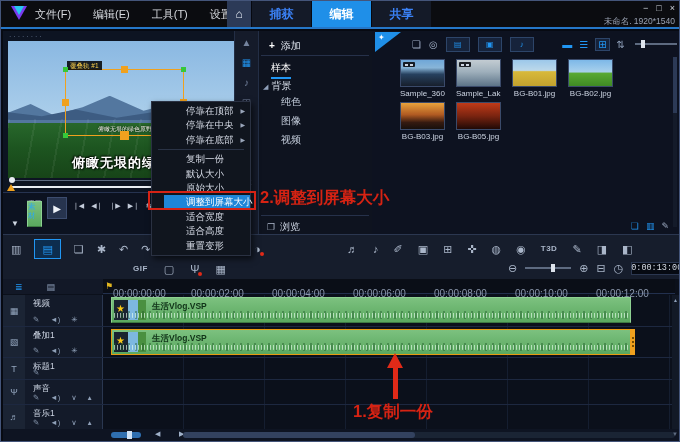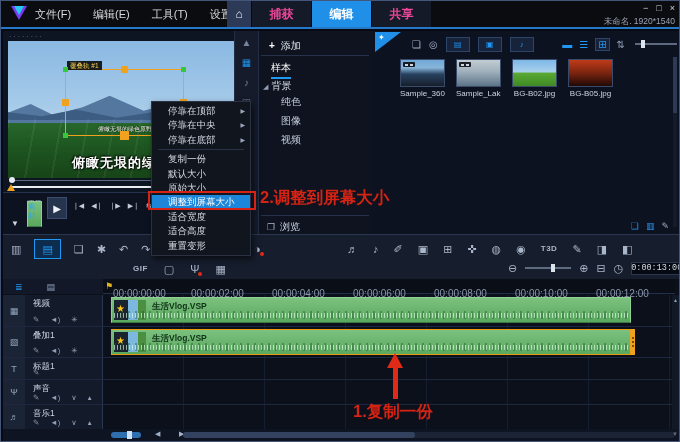--- a/index.html
+++ b/index.html
@@ -8,21 +8,21 @@
 
   
   #titlebar { position:absolute; left:0; top:0; width:680px; height:28px; background:#0b0c10; border-bottom:2px solid #2577c8; }
   #logo { position:absolute; left:10px; top:5px; width:16px; height:15px; }
   #logo .t1 { position:absolute; left:0; top:0; width:0; height:0; border-left:8px solid transparent; border-right:8px solid transparent; border-top:14px solid #7a3bf0; }
   #logo .t2 { position:absolute; left:3px; top:0; width:0; height:0; border-left:5px solid transparent; border-right:5px solid transparent; border-top:9px solid #27c8f0; }
   #menu-bar { position:absolute; left:34px; top:0; height:26px; display:flex; align-items:center; gap:22px; }
   .menu-item { color:#d6d9de; font-size:11px; cursor:default; }
   #tab-row { position:absolute; left:226px; top:0; height:26px; display:flex; }
   .home-tab { width:24px; height:26px; background:#2c3a57; color:#e8edf5; font-size:12px; display:flex; align-items:center; justify-content:center; }
-  .top-tab { width:60px; height:26px; display:flex; align-items:center; justify-content:center; color:#ec4899; font-size:12px; font-weight:bold; background:#141a28; border-left:1px solid #060810; }
+  .top-tab { width:60px; height:26px; display:flex; align-items:center; justify-content:center; color:#3b82f6; font-size:12px; font-weight:bold; background:#141a28; border-left:1px solid #060810; }
   .top-tab.active { background:#1f8fe8; color:#fff; }
   #win-controls { position:absolute; right:6px; top:2px; display:flex; gap:8px; }
   #win-controls span { color:#cfd4dc; font-size:9px; line-height:10px; }
   #project-info { position:absolute; right:6px; top:15px; color:#9aa2b2; font-size:8.5px; }
 
   
   #preview-panel { position:absolute; left:2px; top:30px; width:232px; height:203px; background:#0d1422; border-right:1px solid #232e45; }
   #preview-dots { position:absolute; left:6px; top:2px; color:#5a6activa880; color:#5a6880; font-size:7px; letter-spacing:2px; }
   #preview-image { position:absolute; left:5px; top:10px; width:226px; height:137px; background:linear-gradient(180deg,#8ab8e2 0%,#a9cdea 52%,#bcd8ee 55%,#2a6b2e 56%,#1d5520 78%,#174418 100%); overflow:hidden; }
   .mtn1 { position:absolute; left:0; top:40%; width:100%; height:20%; background:#53779f; clip-path:polygon(0 100%,0 62%,10% 30%,20% 70%,33% 42%,45% 0,60% 55%,72% 28%,84% 62%,100% 45%,100% 100%); }
@@ -136,21 +136,21 @@
   #tl-bottom { position:absolute; left:0; top:150px; width:676px; height:12px; background:#0e1422; }
   #mini-zoom { position:absolute; left:108px; top:3px; width:30px; height:6px; background:#2f6fb0; border-radius:3px; }
   #mini-zoom .k { position:absolute; left:16px; top:-1px; width:5px; height:8px; background:#cfe2f5; }
   #tl-bottom .arr { position:absolute; top:1px; color:#9fb0c8; font-size:7px; }
   #hscroll-track { position:absolute; left:180px; top:3px; width:492px; height:6px; background:#1a2434; border-radius:3px; }
   #hscroll-thumb { position:absolute; left:0; top:0; width:232px; height:6px; background:#33425f; border-radius:3px; }
   #tl-corner { position:absolute; right:1px; top:152px; color:#5d6a80; font-size:6px; }
 
   
   #context-menu { position:absolute; left:150px; top:100px; width:100px; background:#10151e; border:1px solid #2a3142; box-shadow:2px 3px 6px rgba(0,0,0,.6); z-index:20; padding:2px 0; }
-  .cm-item { position:relative; height:14.4px; line-height:14.4px; padding-left:16px; color:#d6dbe6; font-size:9.5px; white-space:nowrap; }
+  .cm-item { position:relative; height:14.4px; line-height:14.4px; padding-left:22px; color:#d6dbe6; font-size:9.5px; white-space:nowrap;margin-left:12px; }
   .cm-item.hl { background:#1e86d8; color:#fff; }
   .cm-item .sub { position:absolute; right:5px; top:0; font-size:6px; color:#9aa6ba; }
   .cm-sep { height:1px; background:#2a3346; margin:2px 6px; }
   #red-box { position:absolute; left:147px; top:190px; width:108px; height:19px; border:2px solid #d62315; z-index:30; }
 
   
   .red-note { position:absolute; color:#d62313; font-weight:bold; font-size:16.5px; z-index:40; white-space:nowrap; }
   #step2-note { left:259px; top:186px; }
   #step1-note { left:352px; top:400px; }
   #red-arrow { position:absolute; left:386px; top:352px; width:16px; height:46px; z-index:40; }
@@ -286,22 +286,30 @@
           </div>
           <div class="g-name">Sample_360...</div>
         </div>
         <div class="g-item">
           <div class="g-thumb" style="background: linear-gradient(rgb(195, 204, 210) 0%, rgb(159, 176, 188) 45%, rgb(93, 116, 136) 100%);">
             <span class="g-badge"></span>
           </div>
           <div class="g-name">Sample_Lak...</div>
         </div>
         <div class="g-item">
+          <div class="g-thumb" style="background: linear-gradient(rgb(156, 200, 234) 0%, rgb(188, 216, 234) 40%, rgb(216, 185, 58) 45%, rgb(194, 162, 46) 100%);"></div>
+          <div class="g-name">BG-B01.jpg</div>
+        </div>
+        <div class="g-item">
           <div class="g-thumb" style="background: linear-gradient(rgb(125, 184, 232) 0%, rgb(168, 208, 236) 45%, rgb(88, 168, 50) 52%, rgb(63, 138, 36) 100%);"></div>
           <div class="g-name">BG-B02.jpg</div>
+        </div>
+        <div class="g-item">
+          <div class="g-thumb" style="background: linear-gradient(rgb(232, 162, 60) 0%, rgb(176, 90, 34) 45%, rgb(53, 26, 16) 75%, rgb(23, 16, 12) 100%);"></div>
+          <div class="g-name">BG-B03.jpg</div>
         </div>
         <div class="g-item">
           <div class="g-thumb" style="background: linear-gradient(rgb(192, 58, 24) 0%, rgb(122, 36, 16) 50%, rgb(32, 9, 6) 100%);"></div>
           <div class="g-name">BG-B05.jpg</div>
         </div>
       </div>
     <div id="gal-scroll">
         <div class="thumb"></div>
       </div>
     <div id="gal-bottom-icons">

